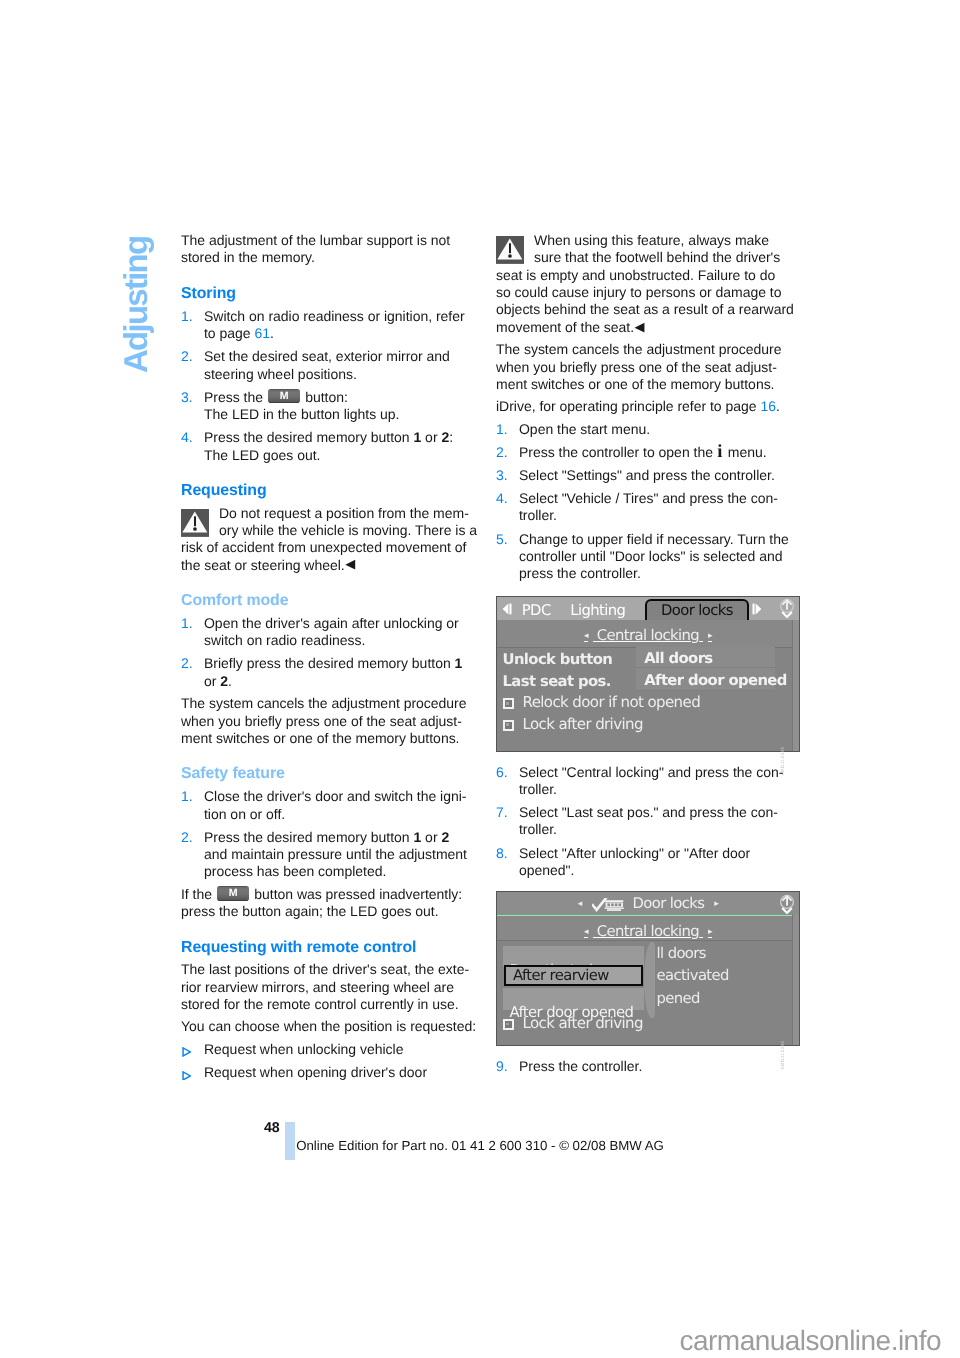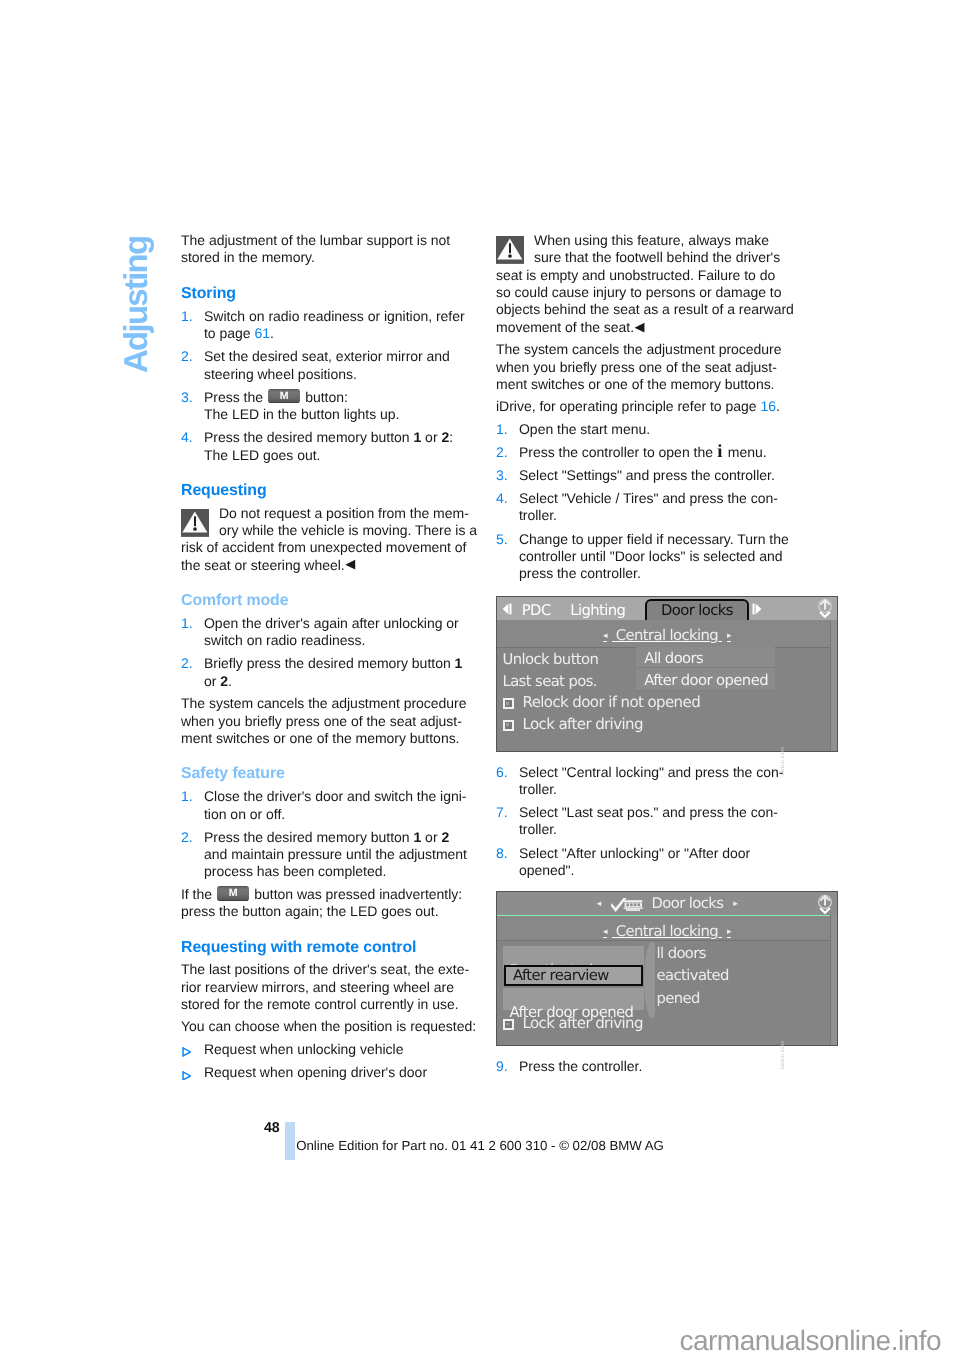--- a/index.html
+++ b/index.html
@@ -52,21 +52,21 @@
   .mbtn{display:inline-block;width:32.1px;height:14.6px;border-radius:2.8px;
         background:linear-gradient(180deg,#4a4a4a 0%,#6b6b6b 10%,#757575 25%,#6f6f6f 55%,
                    #636363 75%,#585858 90%,#313131 100%);
         color:#fff;font-size:10.6px;font-weight:bold;line-height:14.2px;text-align:center;
         vertical-align:2.8px;margin:0 1.2px;position:relative;letter-spacing:0;}
   .ibold{font-weight:bold;font-family:"Liberation Serif",serif;font-size:18.5px;
          line-height:0;letter-spacing:0;margin:0 1.5px 0 0.5px;}
 
   
   .figwrap{position:relative;width:294px;margin-top:13.8px;}
-  .fig{position:relative;width:342px;height:155.5px;background:#0c4a6e;box-sizing:border-box;
+  .fig{position:relative;width:304px;height:155.5px;background:#0c4a6e;box-sizing:border-box;
        border:1px solid #555;color:#fff;overflow:hidden;
        font-family:"DejaVu Sans",sans-serif;letter-spacing:-0.6px;}
   .figid{position:absolute;right:-1px;bottom:6px;font-size:4.6px;color:#c2c2c2;
          transform:rotate(-90deg);transform-origin:100% 100%;white-space:nowrap;letter-spacing:0.5px;}
 
   
   .f-tabbar{position:relative;height:22.8px;background:#a8a8a8;}
   .f-arrL{position:absolute;left:5px;top:5.5px;line-height:0;}
   .f-arrR{position:absolute;left:254.5px;top:5.5px;line-height:0;}
   .f-tab{position:absolute;top:4.4px;font-size:14.8px;color:#ffffff;white-space:nowrap;}
@@ -79,21 +79,21 @@
   
   .f-subbar{position:relative;height:27.5px;background:#888888;text-align:center;
             border-bottom:1.2px solid #737373;box-sizing:border-box;text-decoration:underline;}
   .f-subtxt{font-size:14.8px;color:#eeeeee;line-height:32px;}
   .f-ltri,.f-rtri{font-size:9px;color:#eeeeee;vertical-align:2px;}
   .f-ltri{margin-right:5px;}
   .f-rtri{margin-left:5px;}
 
   
   .f-body{position:relative;background:#848484;height:103px;}
-  .f-row{position:relative;height:21.6px;}
+  .f-row{position:relative;height:21.6px;font-weight:bold;}
   .f-lab{position:absolute;left:5.5px;top:3.4px;font-size:14.8px;color:#eeeeee;white-space:nowrap;}
   .f-val{position:absolute;left:139.2px;top:-0.9px;width:139.1px;height:21.0px;
          background:#8b8b8b;font-size:14.8px;color:#f2f2f2;padding:3.1px 0 0 8px;
          box-sizing:border-box;white-space:nowrap;border-bottom:1px solid #7f7f7f;}
   .f-val2{height:22.3px;}
   .f-chk{position:relative;height:21.6px;}
   .f-box{position:absolute;left:5.5px;top:7.0px;width:11px;height:11px;
          box-sizing:border-box;background:#787878;border:2.2px solid #f2f2f2;}
   .f-box:after{content:"";position:absolute;left:1.9px;top:1.9px;width:2.8px;height:2.8px;background:#a0a0a0;}
   .f-chktxt{position:absolute;left:25.5px;top:3.4px;font-size:15px;color:#eeeeee;white-space:nowrap;}

